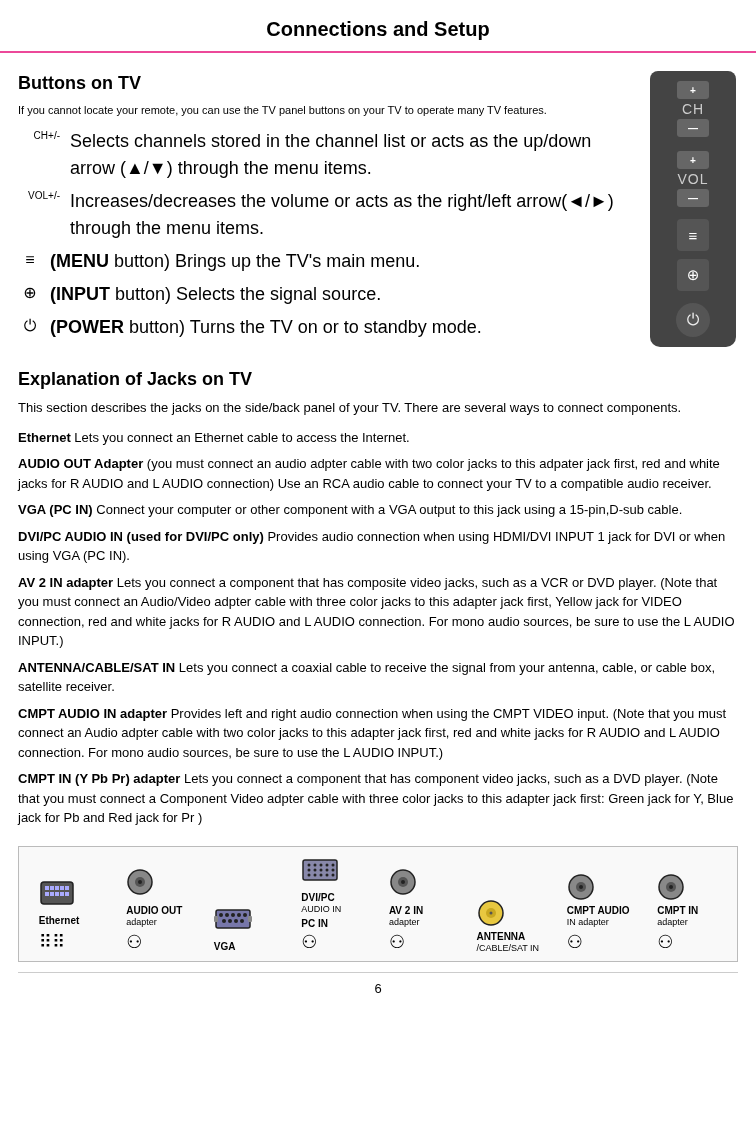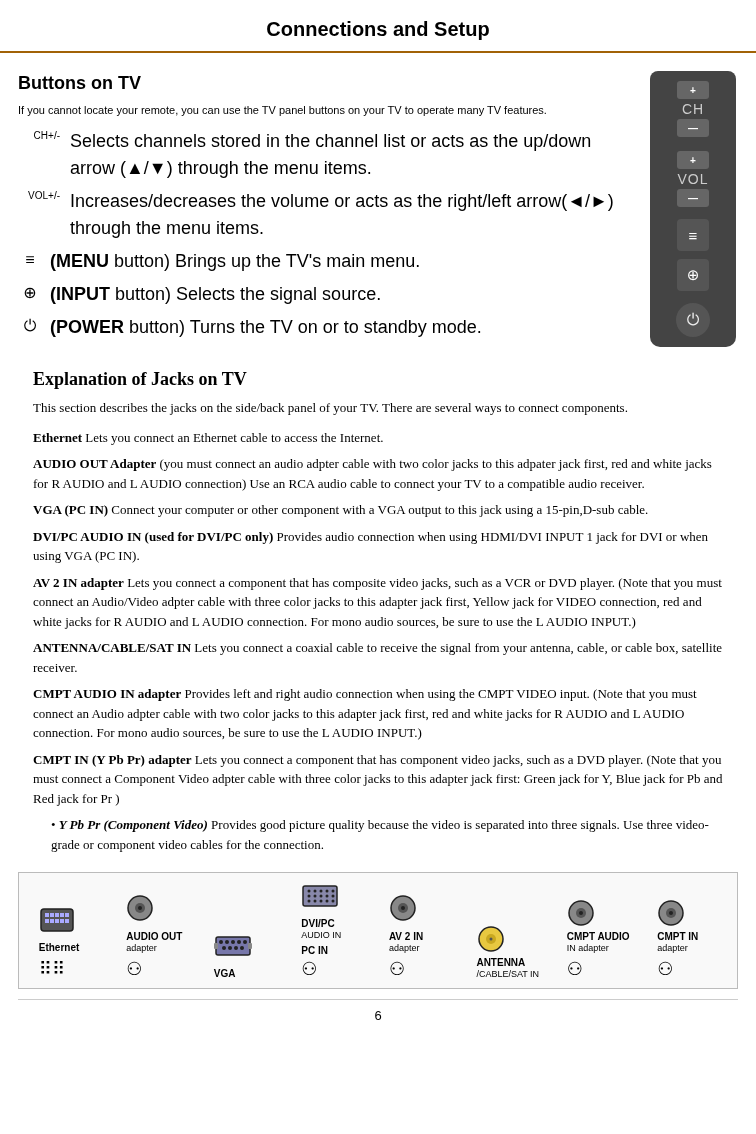--- a/index.html
+++ b/index.html
@@ -11,21 +11,21 @@
       width: 756px;
       min-height: 1134px;
       padding: 0;
     }
 
     .page-title {
       text-align: center;
       font-size: 20px;
       font-weight: bold;
       padding: 18px 0 10px 0;
-      border-bottom: 2px solid #a16207;
+      border-bottom: 2px solid #ec4899;
       margin-bottom: 14px;
     }
 
     .main-content {
       display: flex;
       padding: 0 18px;
       gap: 12px;
       align-items: flex-end;
     }
 
@@ -286,21 +286,21 @@
 
       <div class="tv-icon-btn" style="margin-top:4px;">≡</div>
 
       <div class="tv-icon-btn">⊕</div>
 
       <div class="tv-power-btn">⏻</div>
     </div>
   </div>
 </div>
 
-<div class="explanation-section" style="padding: 0 33px; font-family: Liberation Serif, serif;">
+<div class="explanation-section" style="padding: 0 18px;">
   <div class="section-title">Explanation of Jacks on TV</div>
   <div class="jacks-intro">This section describes the jacks on the side/back panel of your TV. There are several ways to connect components.</div>
 
   <div class="jack-item">
     <span class="jack-name">Ethernet</span>
     <span>  Lets you connect an Ethernet cable to access the Internet.</span>
   </div>
 
   <div class="jack-item">
     <span class="jack-name">AUDIO OUT Adapter</span>
@@ -330,23 +330,20 @@
   <div class="jack-item">
     <span class="jack-name">CMPT AUDIO IN adapter</span>
     <span>  Provides left and right audio connection when using the CMPT VIDEO input. (Note that you must connect an Audio adpter cable with two color jacks to this adapter jack first, red and white jacks for R AUDIO and L AUDIO connection. For mono audio sources, be sure to use the L AUDIO INPUT.)</span>
   </div>
 
   <div class="jack-item">
     <span class="jack-name">CMPT IN (Y Pb Pr) adapter</span>
     <span>  Lets you connect a component that has component video jacks, such as a DVD player. (Note that you must connect a Component Video adpter cable with three color jacks to this adapter jack first: Green jack for Y, Blue jack for Pb and Red jack for Pr )</span>
   </div>
 
-  <div class="bullet-item">
-    <strong><em>Y Pb Pr (Component Video)</em></strong> Provides good picture quality because the video is separated into three signals. Use three video-grade or component video cables for the connection.
-  </div>
 </div>
 
 <div class="diagram-section">
   <div class="diagram-row">
 
     <div class="diagram-item">
       <div style="font-size:28px; margin-bottom:2px;">
         <svg width="36" height="28" viewBox="0 0 36 28">
           <rect x="2" y="4" width="32" height="22" rx="3" fill="#555" stroke="#222" stroke-width="1.5"></rect>
           <rect x="6" y="8" width="4" height="4" fill="#aaf"></rect>

